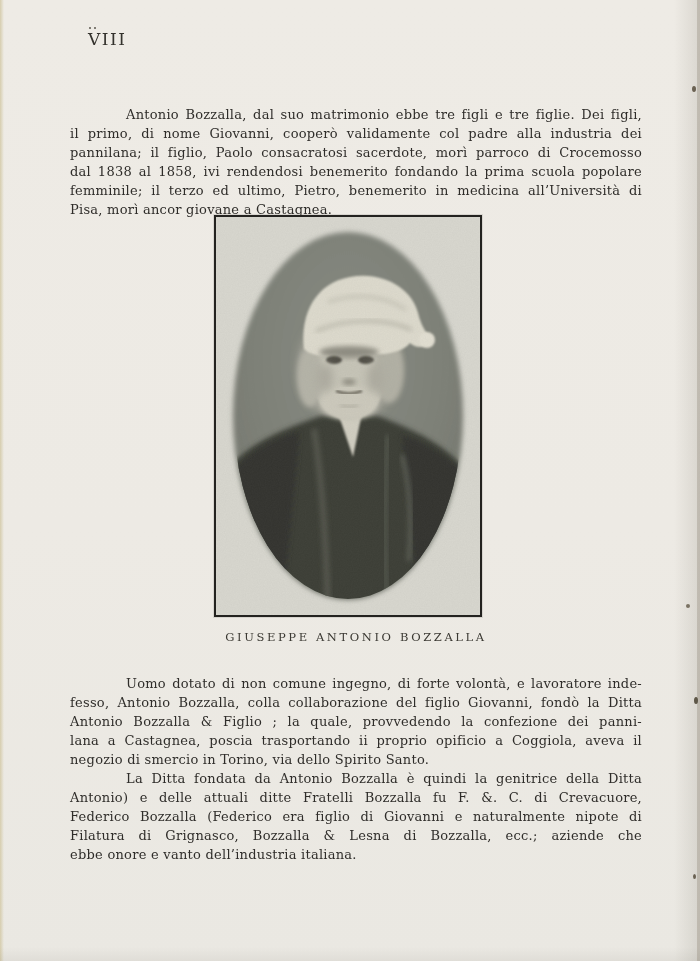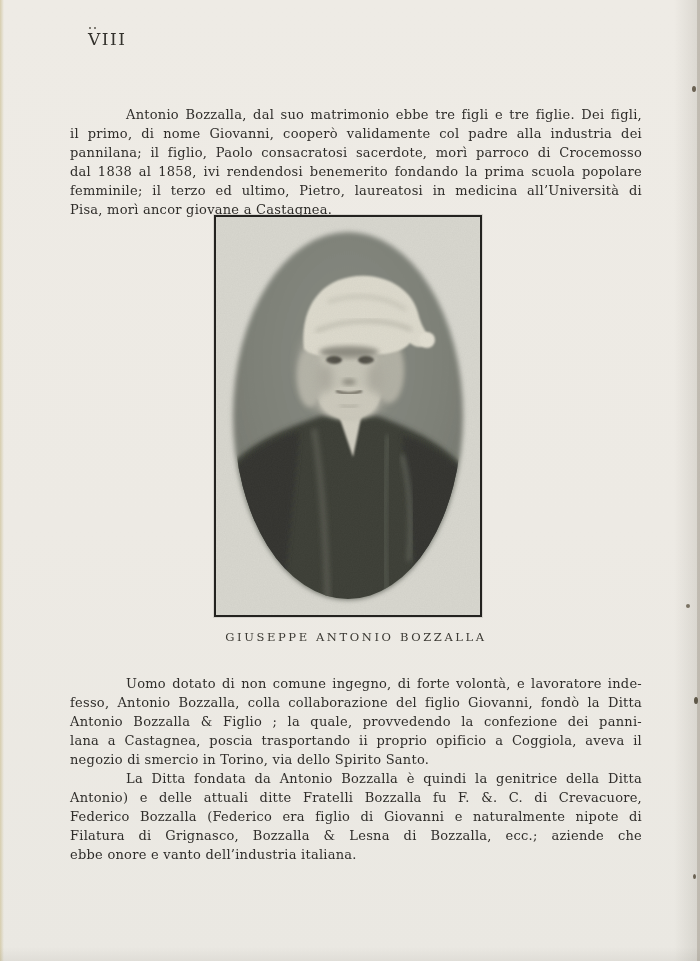--- a/index.html
+++ b/index.html
@@ -68,21 +68,21 @@
   <div class="dotpair"></div>
 
   <div class="page-number">VIII</div>
 
   <div class="text-block top">
       <div class="para">
         <div class="line first"><span>Antonio Bozzalla, dal suo matrimonio ebbe tre figli e tre figlie. Dei figli,</span></div>
         <div class="line"><span>il primo, di nome Giovanni, cooperò validamente col padre alla industria dei</span></div>
         <div class="line"><span>pannilana; il figlio, Paolo consacratosi sacerdote, morì parroco di Crocemosso</span></div>
         <div class="line"><span>dal 1838 al 1858, ivi rendendosi benemerito fondando la prima scuola popolare</span></div>
-        <div class="line"><span>femminile; il terzo ed ultimo, Pietro, laureatosi in medicina all’Università di</span></div>
+        <div class="line"><span>femminile; il terzo ed ultimo, Pietro, benemerito in medicina all’Università di</span></div>
         <div class="line last"><span>Pisa, morì ancor giovane a Castagnea.</span></div>
       </div>
     </div>
 
   <figure class="photo">
     <svg width="264" height="398" viewBox="0 0 264 398" xmlns="http://www.w3.org/2000/svg">
       <defs>
         <radialGradient id="ovalBg" cx="50%" cy="35%" r="78%">
           <stop offset="0%" stop-color="#888b82"></stop>
           <stop offset="55%" stop-color="#7d8077"></stop>

